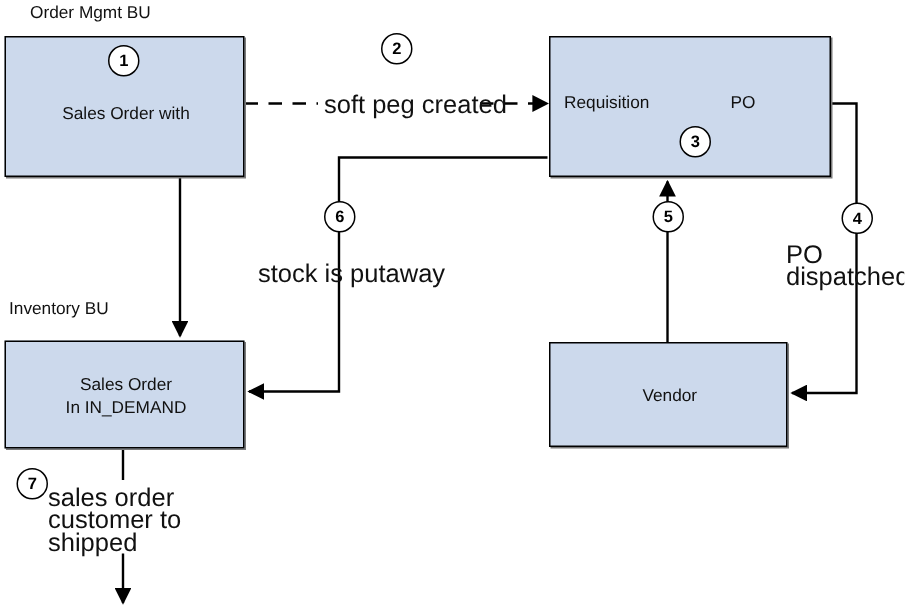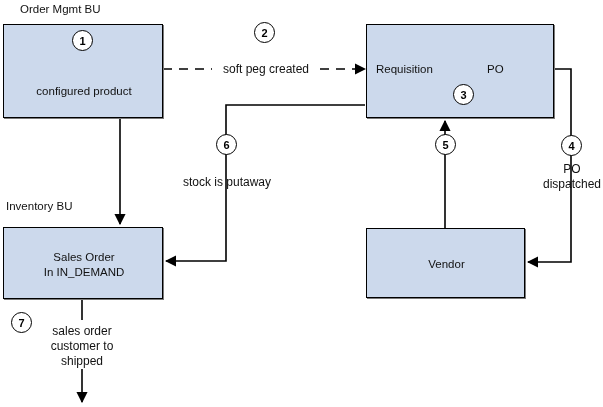--- a/index.html
+++ b/index.html
@@ -39,23 +39,22 @@
     line-height: 15px;
   }
   .bu-title {
     position: absolute;
     font-size: 11.5px;
     color: #111111;
     white-space: nowrap;
   }
   .edge-label {
     position: absolute;
-    font-size: 12px;
+    font-size: 17px;
     color: #111111;
-    text-align: center;
     line-height: 15px;
     white-space: nowrap;
   }
   .circle-num {
     position: absolute;
     width: 21px;
     height: 21px;
     border: 1.3px solid #000000;
     border-radius: 50%;
     background: #ffffff;
@@ -120,22 +119,21 @@
     </g>
   </svg>
 
   <div class="bu-title" style="left:20px; top:3px;">Order Mgmt  BU</div>
 
 
   <div class="bu-title" style="left:6px; top:200px;">Inventory BU</div>
 
   <div class="box" style="left:3px; top:24px; width:160px; height:94px;">
     <div class="box-label" style="left:0; top:44px; width:160px;">
-      <br>
-      <span>configured product</span>
+      <span>Sales Order with</span><br>
     </div>
   </div>
 
   <div class="box" style="left:366px; top:24px; width:188px; height:94px;">
     <div class="inner-text" style="left:9px; top:38px;">Requisition</div>
     <div class="inner-text" style="left:120px; top:38px;">PO</div>
   </div>
 
   <div class="box" style="left:3px; top:227px; width:160px; height:72px;">
     <div class="box-label" style="left:0; top:22px; width:160px;">

